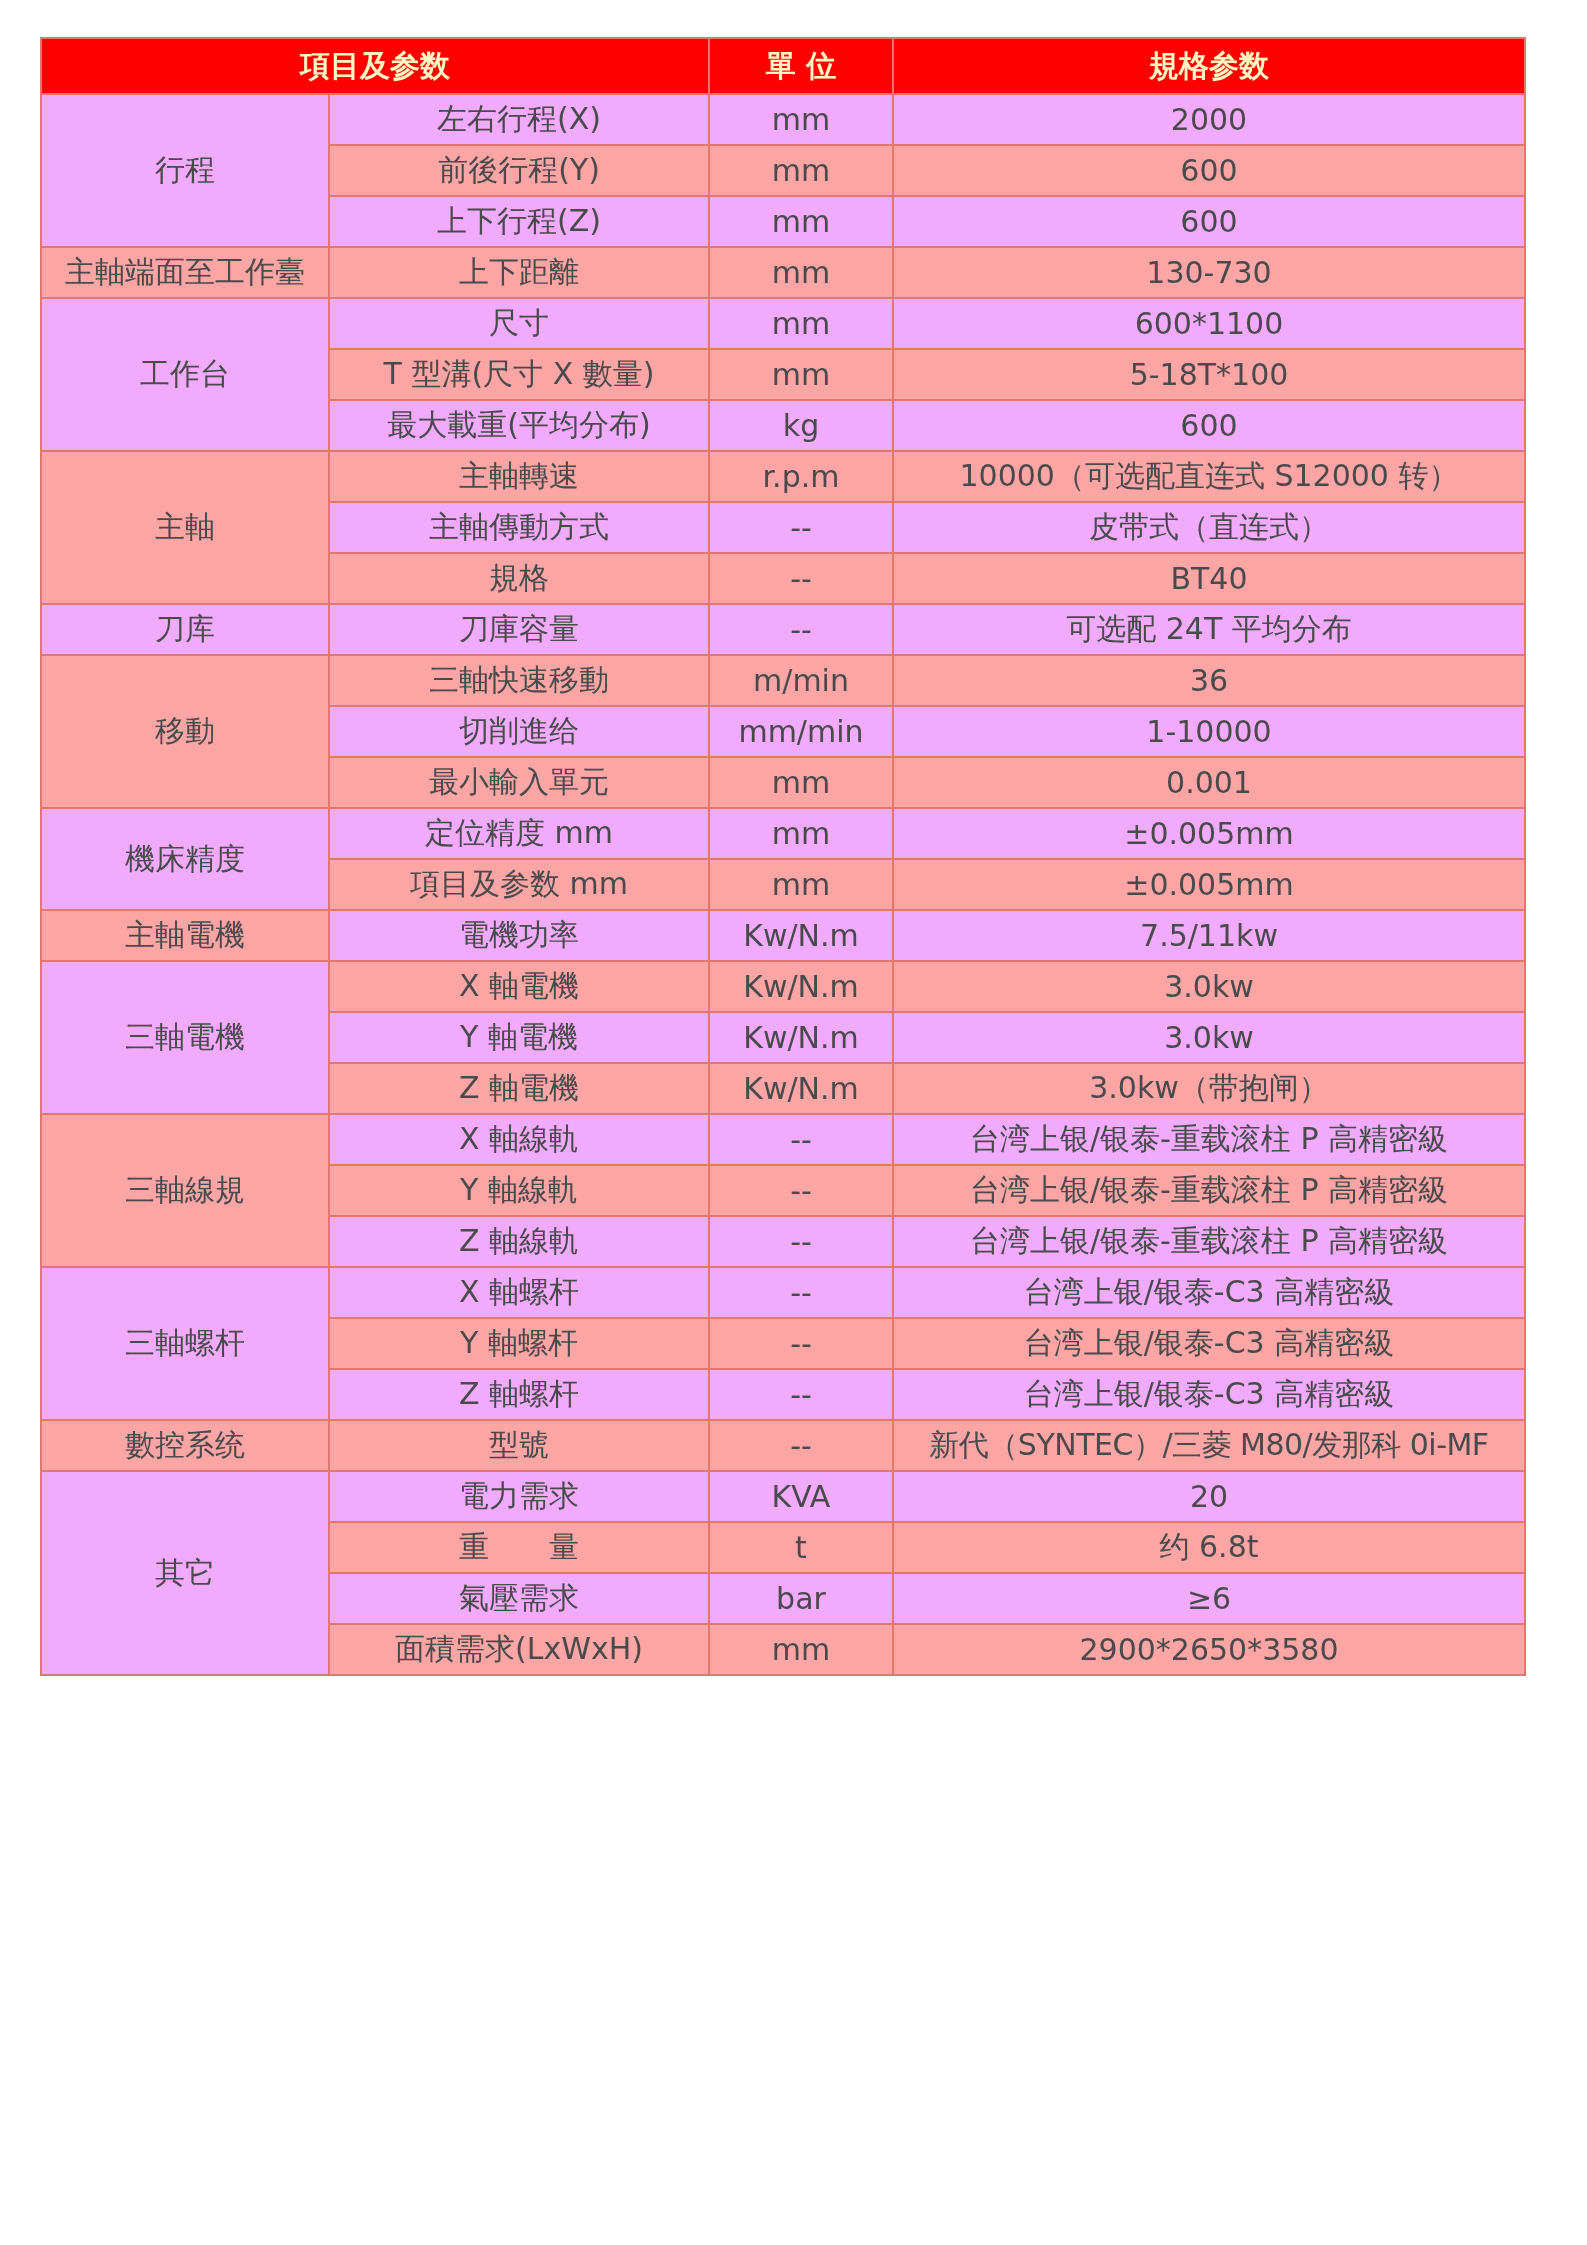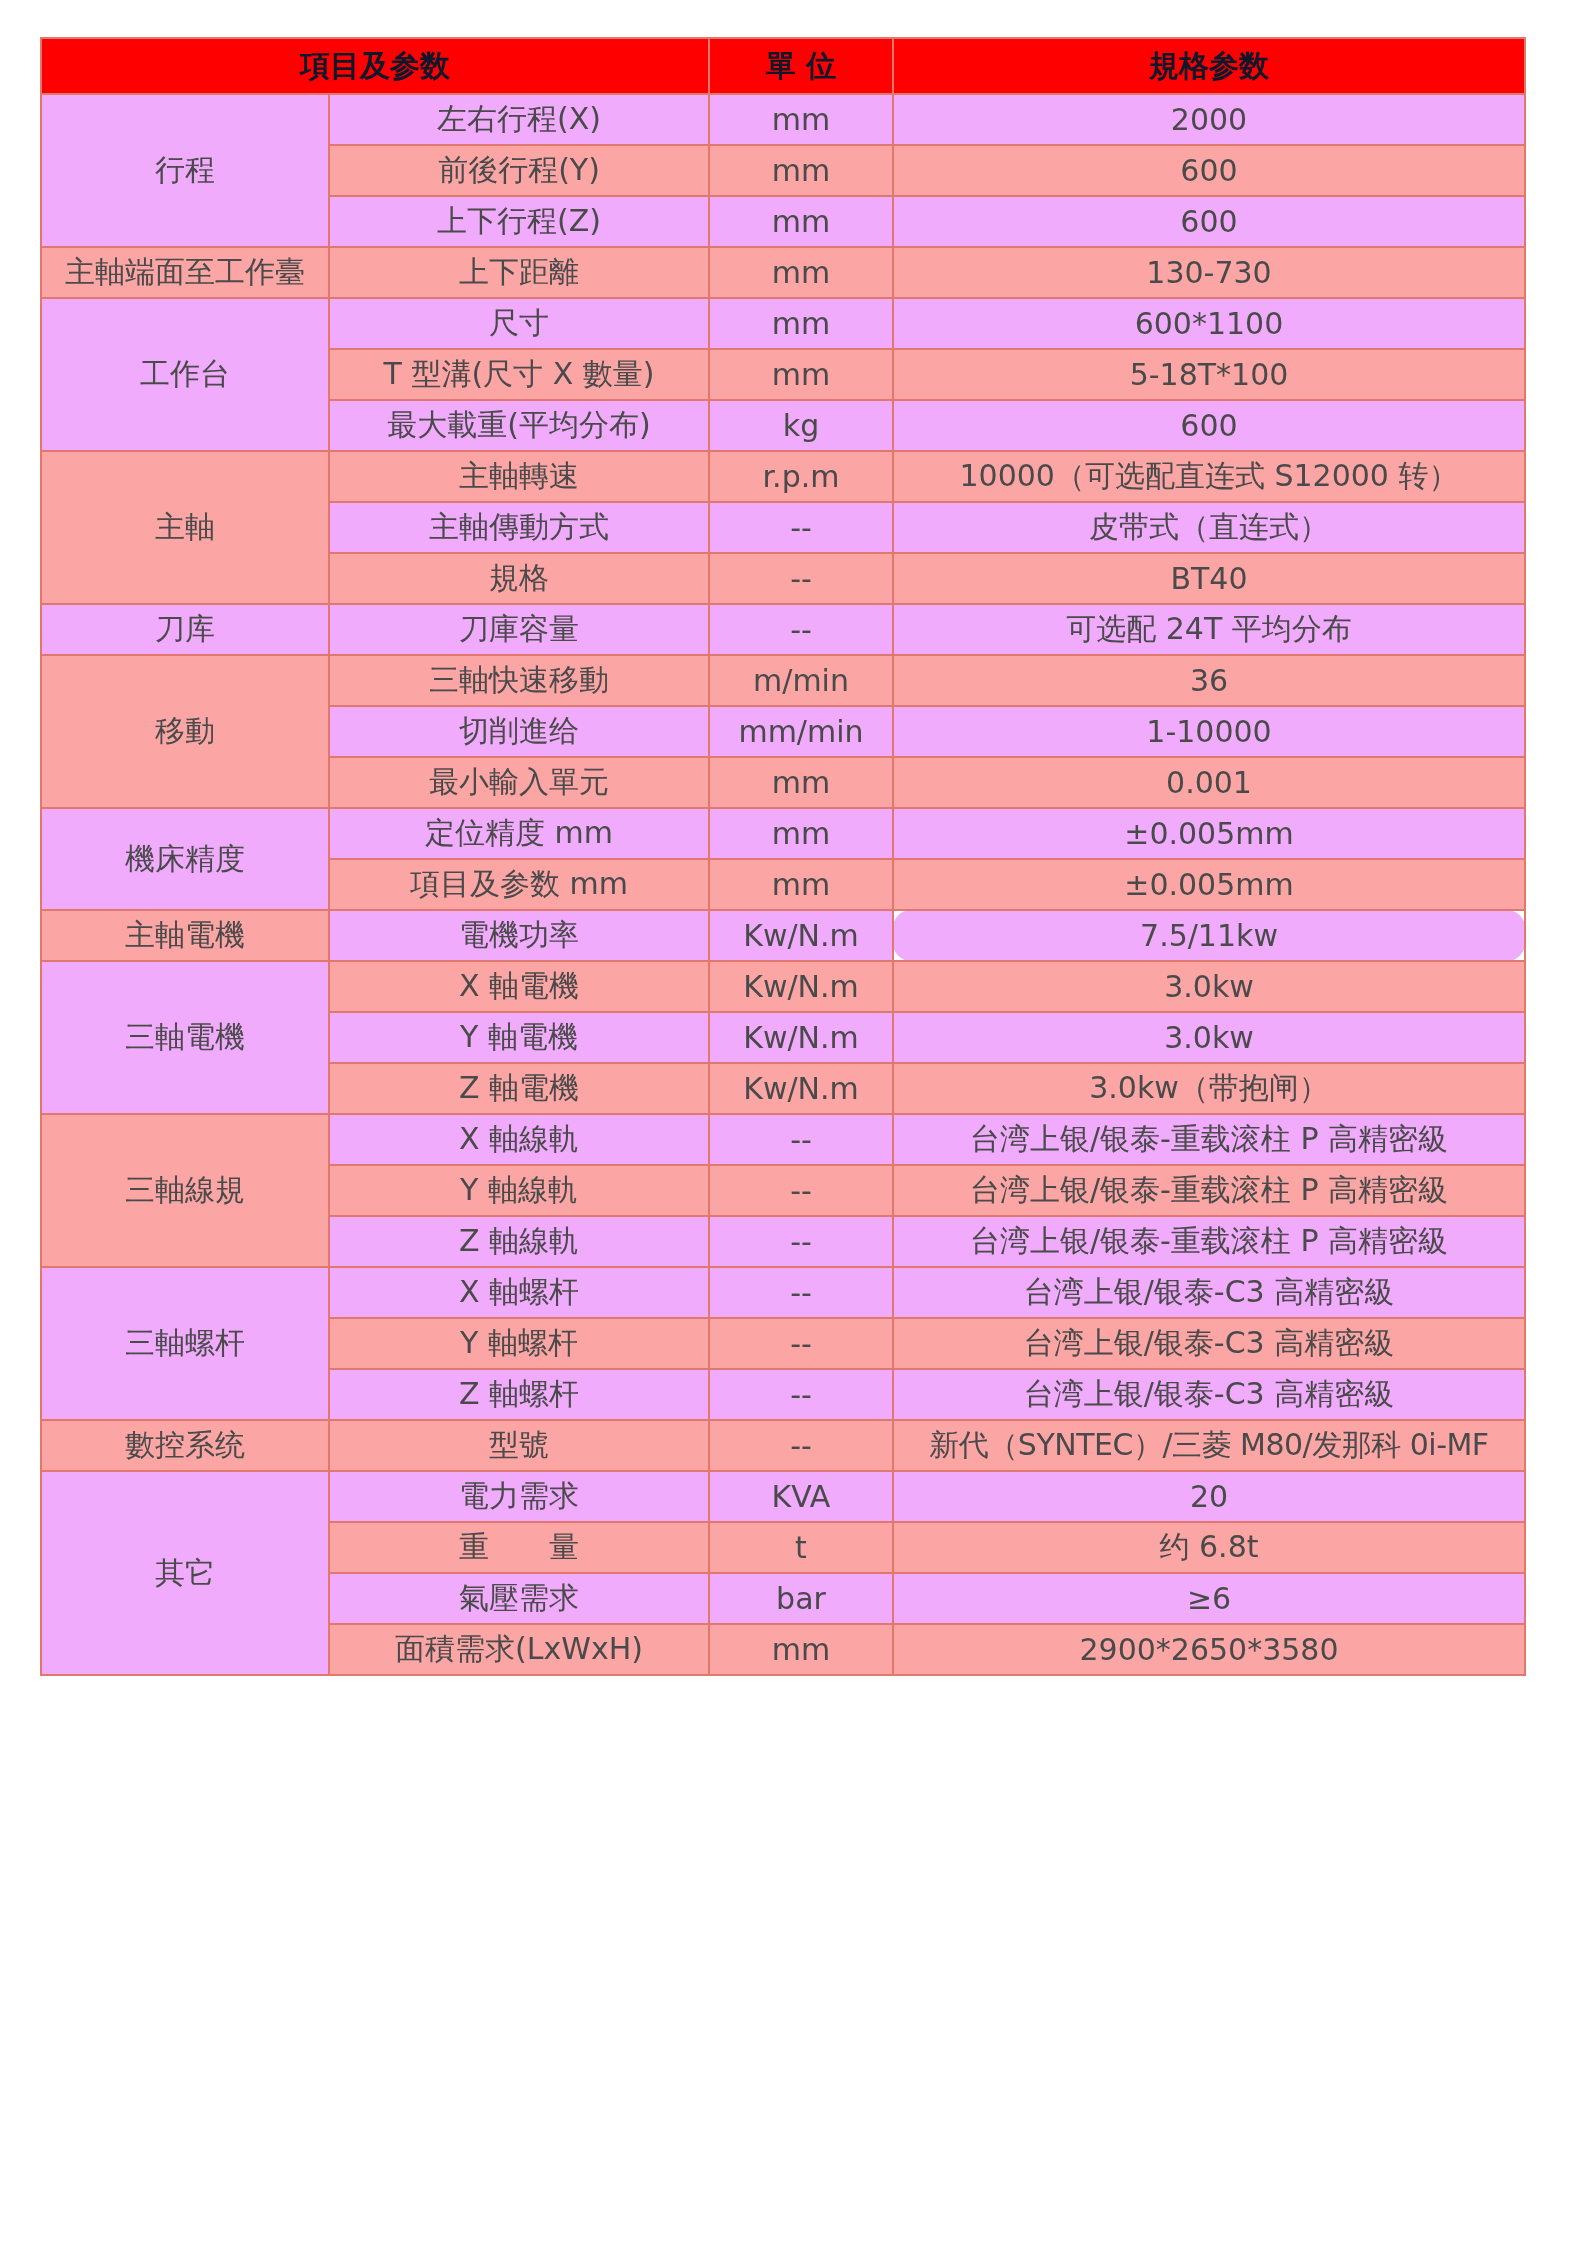--- a/index.html
+++ b/index.html
@@ -8,25 +8,25 @@
     position:absolute; left:40px; top:37px; width:1484px;
     border-collapse:collapse; table-layout:fixed;
   }
   table.spec td, table.spec th {
     border:2px solid #E0786E;
     text-align:center; vertical-align:middle;
     font-size:30px; color:#4a4a4a; padding:0;
     height:49px; overflow:hidden; white-space:nowrap;
   }
   table.spec th {
-    background:#FF0000; color:#0f172a; font-weight:bold; height:54px; font-size:30px;
+    background:#FF0000; color:#fef9c3; font-weight:bold; height:54px; font-size:30px;
   }
   .peach { background:#fca5a5; }
   .white { background:#f0abfc; }
-  .dark { color:#111111;border-radius:18px; }
+  .dark { color:#111111; }
   col.c1 { width:288px; } col.c2 { width:380px; } col.c3 { width:184px; } col.c4 { width:632px; }
   .v-sm { font-size:27px; letter-spacing:-0.5px;margin-left:12px; }
 </style>
 </head>
 <body>
 
 <table class="spec">
   <colgroup>
       <col class="c1">
       <col class="c2">

